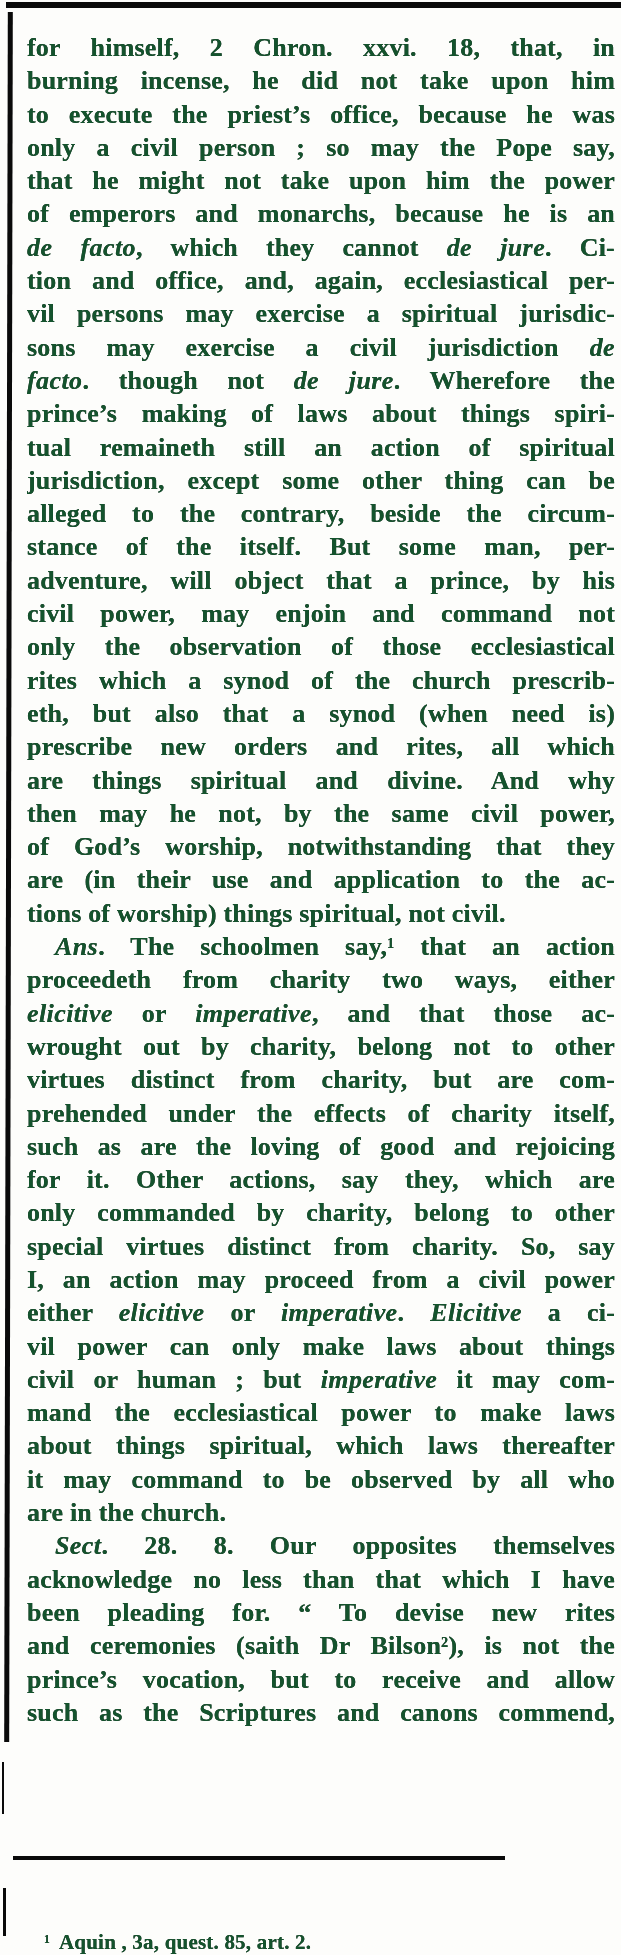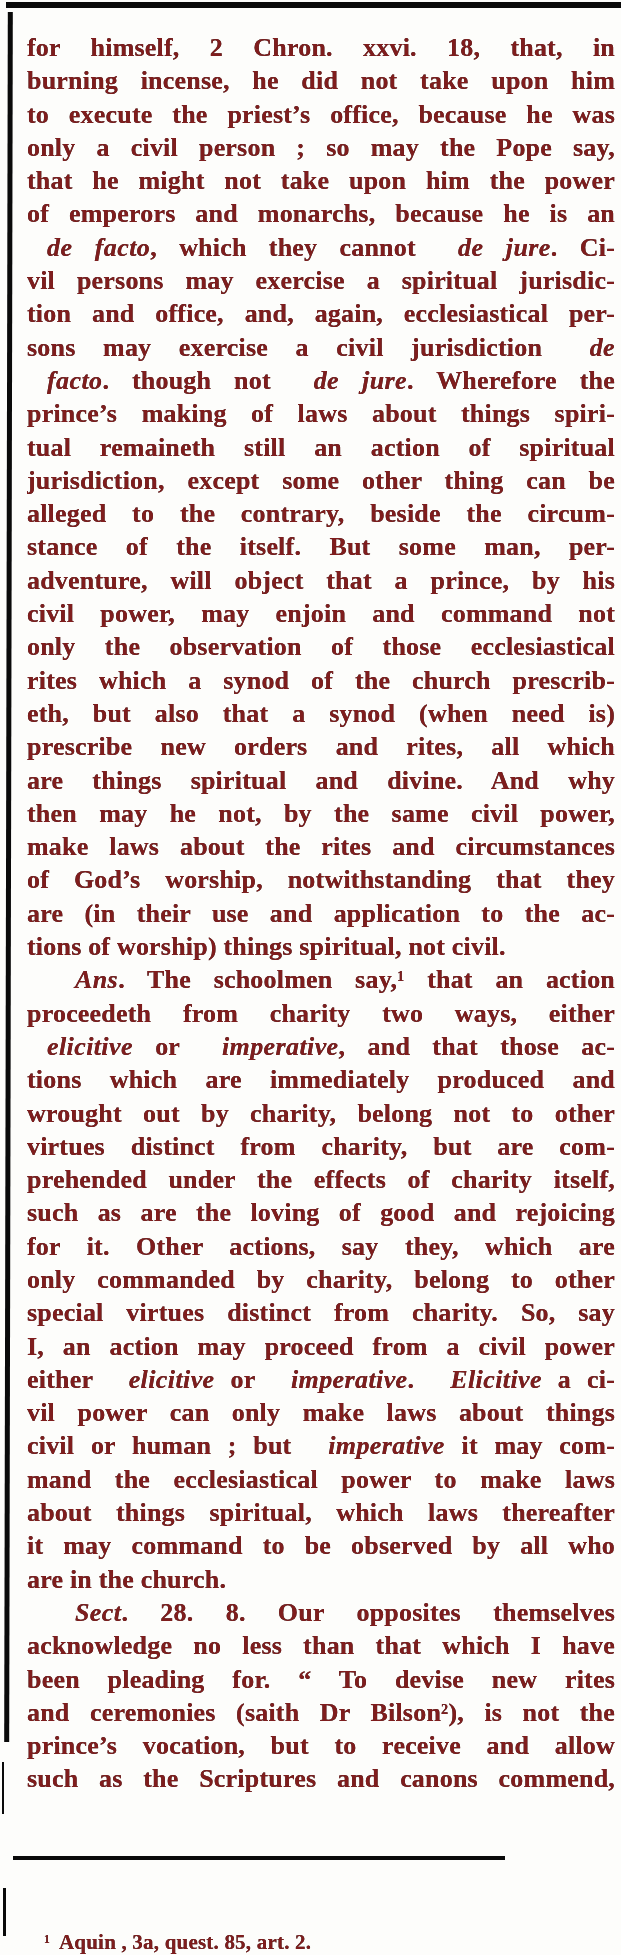--- a/index.html
+++ b/index.html
@@ -2,21 +2,21 @@
 <html><head>
 <meta charset="utf-8">
 <style>
   html,body{margin:0;padding:0;background:#e8e8e4;}
   #page{
     position:relative;
     width:621px;height:1955px;
     background:#fdfdfb;
     overflow:hidden;
     font-family:"Liberation Serif","DejaVu Serif",serif;
-    color:#7f1d1d;
+    color:#14532d;
   }
   
   .rule{position:absolute;background:#0a0a0a;}
   #top-rule{top:2px;left:6px;width:615px;height:6px;}
   #left-rule{top:12px;left:6px;width:5px;height:1730px;transform:rotate(0.12deg);}
   .left-rule-frag{position:absolute;background:#0a0a0a;}
   #left-frag-1{left:2px;top:1762px;width:2px;height:52px;}
   #left-frag-2{left:3px;top:1888px;width:3px;height:48px;}
   
   #text-column{
@@ -29,21 +29,21 @@
     font-weight:bold;
     letter-spacing:0.2px;
     text-align:justify;
     text-align-last:justify;
     overflow:hidden;
     white-space:nowrap;
     text-shadow:0 0 0.5px rgba(10,10,10,0.85);
   }
   .line.flush{text-align-last:left;white-space:normal;}
   .line.indent{text-indent:28px;}
-  .line i{letter-spacing:0.4px;margin-left:20px;}
+  .line i{letter-spacing:0.4px;}
   sup{font-size:0.55em;vertical-align:baseline;position:relative;top:-0.5em;line-height:0;}
   
   #footnote-rule{top:1856px;left:13px;width:492px;height:4px;}
   #footnotes{
     position:absolute;left:44px;top:1928px;width:540px;
   }
   .footnote{
     font-size:21px;
     line-height:28.5px;
     font-weight:bold;
@@ -62,45 +62,43 @@
   <div class="left-rule-frag" id="left-frag-2"></div>
 
   <div id="text-column">
       <div class="line">for himself, 2 Chron. xxvi. 18, that, in</div>
       <div class="line">burning incense, he did not take upon him</div>
       <div class="line">to execute the priest’s office, because he was</div>
       <div class="line">only a civil person ; so may the Pope say,</div>
       <div class="line">that he might not take upon him the power</div>
       <div class="line">of emperors and monarchs, because he is an</div>
       <div class="line"><i>de facto</i>, which they cannot <i>de jure</i>. Ci-</div>
+      <div class="line">tion and office, and, again, ecclesiastical per-</div>
       <div class="line">vil persons may exercise a spiritual jurisdic-</div>
-      <div class="line">tion and office, and, again, ecclesiastical per-</div>
       <div class="line">sons may exercise a civil jurisdiction <i>de</i></div>
       <div class="line"><i>facto</i>. though not <i>de jure</i>. Wherefore the</div>
       <div class="line">prince’s making of laws about things spiri-</div>
       <div class="line">tual remaineth still an action of spiritual</div>
       <div class="line">jurisdiction, except some other thing can be</div>
       <div class="line">alleged to the contrary, beside the circum-</div>
       <div class="line">stance of the itself. But some man, per-</div>
       <div class="line">adventure, will object that a prince, by his</div>
       <div class="line">civil power, may enjoin and command not</div>
       <div class="line">only the observation of those ecclesiastical</div>
       <div class="line">rites which a synod of the church prescrib-</div>
       <div class="line">eth, but also that a synod (when need is)</div>
       <div class="line">prescribe new orders and rites, all which</div>
       <div class="line">are things spiritual and divine. And why</div>
       <div class="line">then may he not, by the same civil power,</div>
-      <div class="line">make laws about the rites and circumstances</div>
       <div class="line">of God’s worship, notwithstanding that they</div>
       <div class="line">are (in their use and application to the ac-</div>
       <div class="line flush">tions of worship) things spiritual, not civil.</div>
       <div class="line indent"><i>Ans</i>. The schoolmen say,<sup>1</sup> that an action</div>
       <div class="line">proceedeth from charity two ways, either</div>
       <div class="line"><i>elicitive</i> or <i>imperative</i>, and that those ac-</div>
-      <div class="line">tions which are immediately produced and</div>
       <div class="line">wrought out by charity, belong not to other</div>
       <div class="line">virtues distinct from charity, but are com-</div>
       <div class="line">prehended under the effects of charity itself,</div>
       <div class="line">such as are the loving of good and rejoicing</div>
       <div class="line">for it. Other actions, say they, which are</div>
       <div class="line">only commanded by charity, belong to other</div>
       <div class="line">special virtues distinct from charity. So, say</div>
       <div class="line">I, an action may proceed from a civil power</div>
       <div class="line">either <i>elicitive</i> or <i>imperative</i>. <i>Elicitive</i> a ci-</div>
       <div class="line">vil power can only make laws about things</div>

